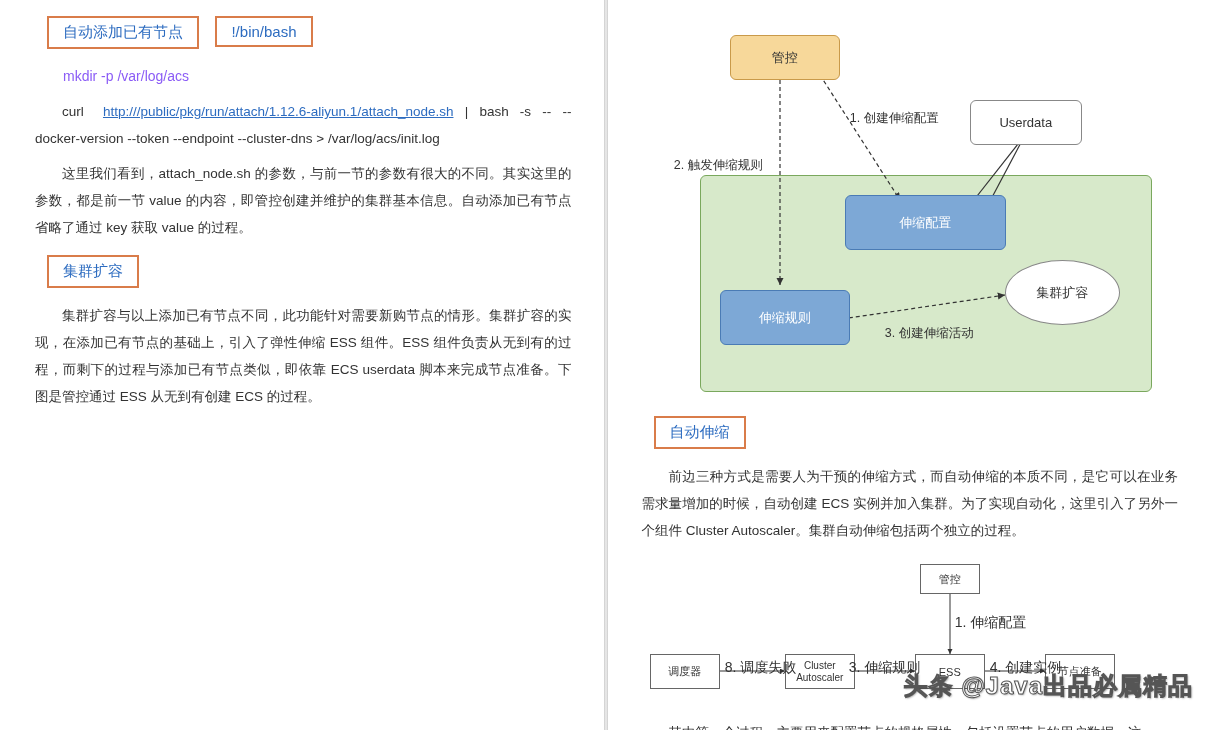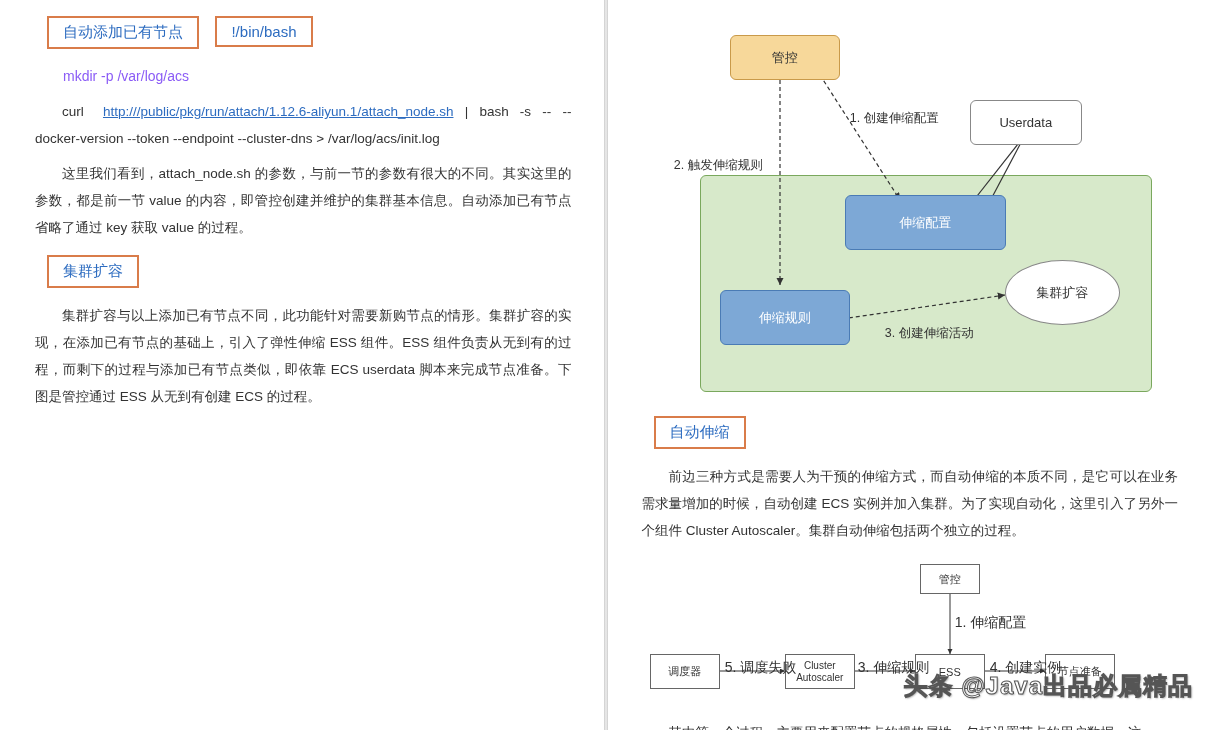--- a/index.html
+++ b/index.html
@@ -186,22 +186,22 @@
         <path d="M70 112 L135 112" stroke="#333" stroke-width="1" fill="none" marker-end="url(#arrB)"></path>
         <path d="M205 112 L265 112" stroke="#333" stroke-width="1" fill="none" marker-end="url(#arrB)"></path>
         <path d="M335 112 L395 112" stroke="#333" stroke-width="1" fill="none" marker-end="url(#arrB)"></path>
       </svg>
       <div class="wbox" style="left:270px; top:5px; width:60px; height:30px;">管控</div>
       <div class="wbox" style="left:0px;   top:95px; width:70px; height:35px;">调度器</div>
       <div class="wbox" style="left:135px; top:95px; width:70px; height:35px; font-size:10px; text-align:center; line-height:12px;">Cluster Autoscaler</div>
       <div class="wbox" style="left:265px; top:95px; width:70px; height:35px;">ESS</div>
       <div class="wbox" style="left:395px; top:95px; width:70px; height:35px;">节点准备</div>
       <div class="dlabel2" style="left:305px; top:55px;">1. 伸缩配置</div>
-      <div class="dlabel2" style="left:75px;  top:100px;">5. 调度失败</div>
-      <div class="dlabel2" style="left:208px; top:100px;">3. 伸缩规则</div>
+      <div class="dlabel2" style="left:75px;  top:100px;">8. 调度失败</div>
+      <div class="dlabel2" style="left:199px; top:100px;">3. 伸缩规则</div>
       <div class="dlabel2" style="left:340px; top:100px;">4. 创建实例</div>
     </div>
 
     <p class="para">其中第一个过程，主要用来配置节点的规格属性，包括设置节点的用户数据。这</p>
   </div>
 </div>
 
 <div class="divider"></div>
 <div class="watermark">头条 @Java出品必属精品</div>
 

